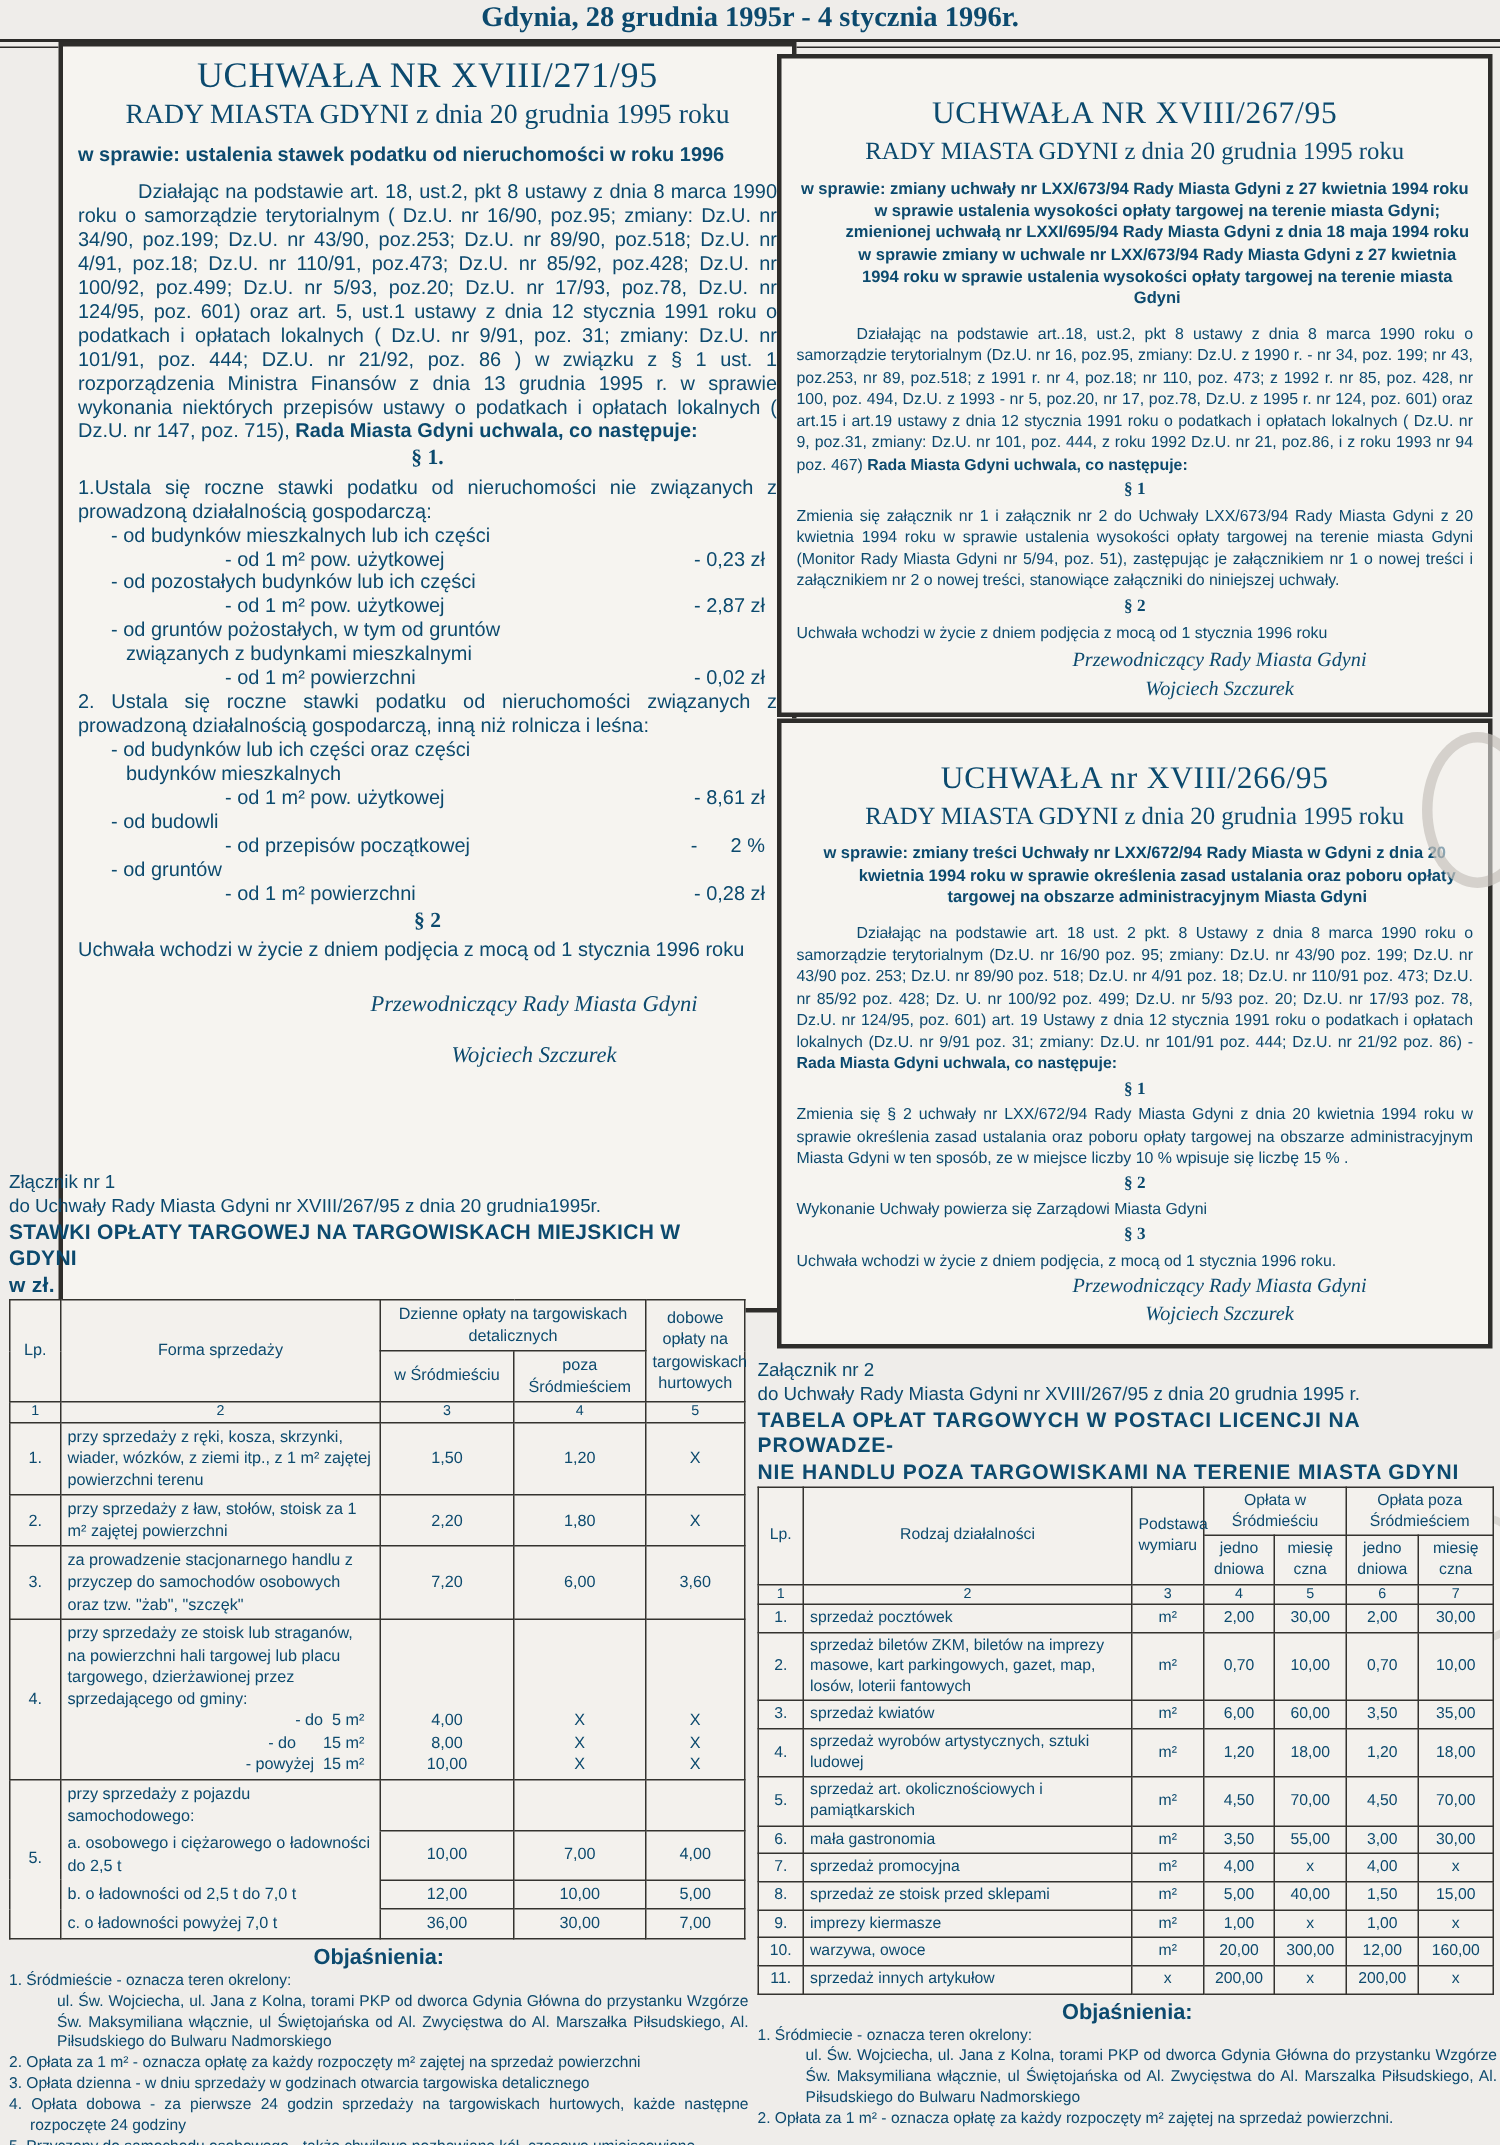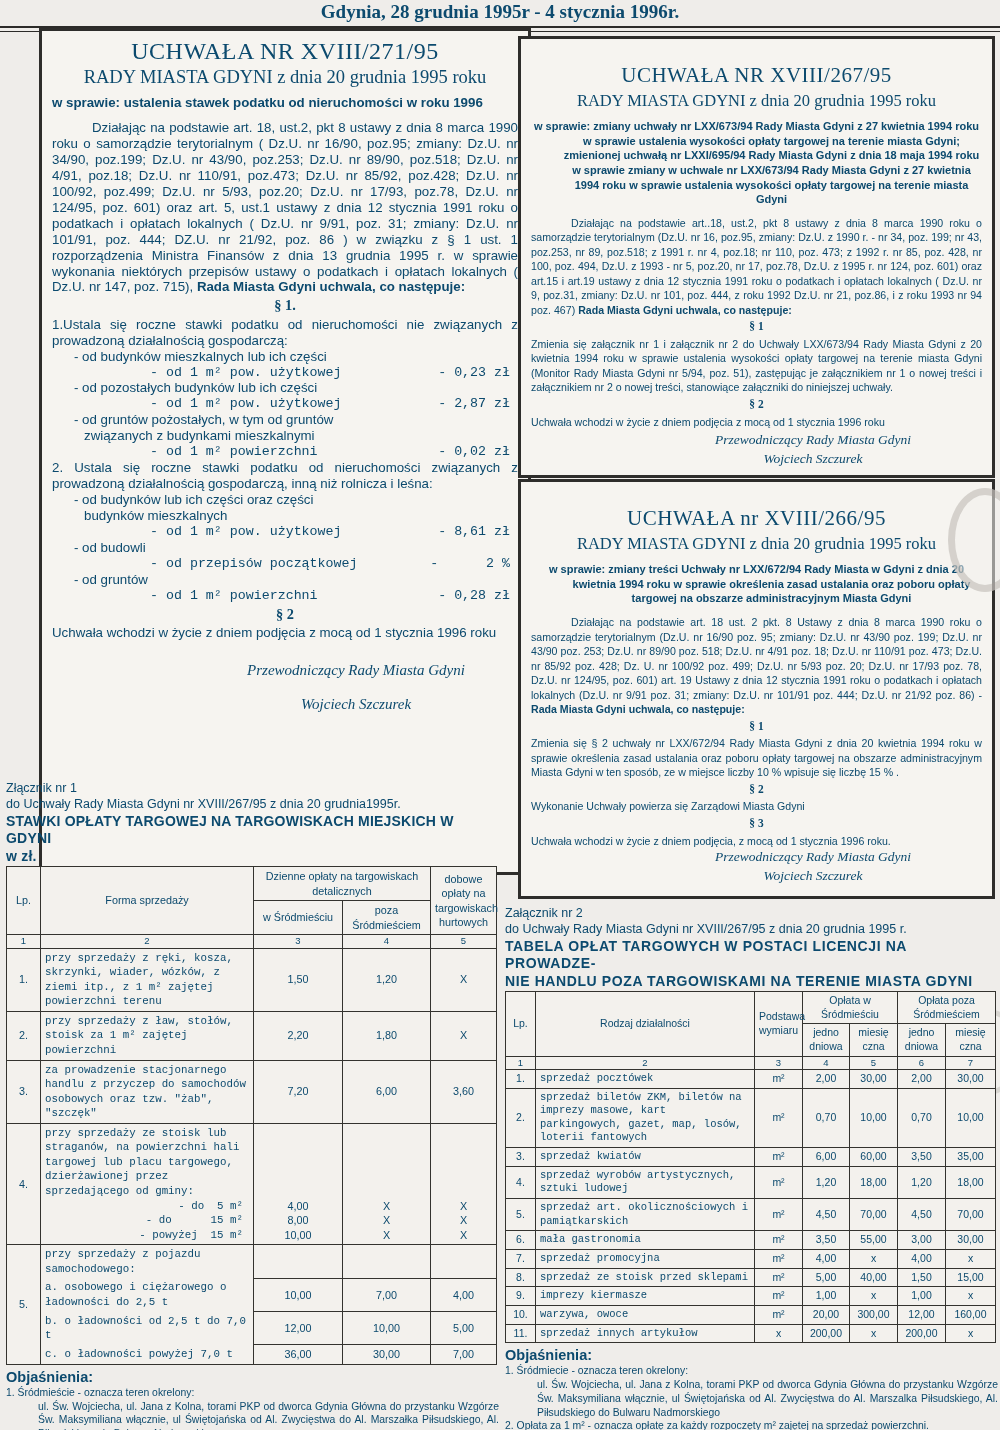--- a/index.html
+++ b/index.html
@@ -32,21 +32,21 @@
   #box271 .res-title2 { font-size:18.5px; }
   #box267 .res-title2, #box266 .res-title2 { font-size:16.5px; }
   .subject { font-weight:bold; margin:4px 0 9px; }
   .subject.hang { padding-left:30px; text-indent:-30px; font-size:1.04em; line-height:1.32;text-align:center; }
   .preamble { text-align:justify; text-indent:40px; }
   .bold { font-weight:bold; }
   .sect { text-align:center; font-weight:bold; font-family:"Liberation Serif", serif; margin:2px 0; font-size:1.08em; }
   .just { text-align:justify; }
   .rate-label  { padding-left:22px; }
   .rate-label2 { padding-left:32px; }
-  .rate-line { display:flex; justify-content:space-between; padding-left:98px; padding-right:8px;font-family:Liberation Mono, monospace; }
+  .rate-line { display:flex; justify-content:space-between; padding-left:98px; padding-right:8px; }
   .pre { white-space:pre-wrap; }
   .sig { font-family:"Liberation Serif", serif; font-style:italic; text-align:center; }
   #box271 .sig { width:300px; margin-left:auto; margin-right:12px; font-size:15px; }
   #box271 .sig-role { margin-top:20px; }
   #box271 .sig-name { margin-top:16px; }
   #box267 .sig, #box266 .sig { width:330px; margin-left:auto; margin-right:4px; font-size:13.5px; }
   #box267 .sig-role { margin-top:2px; }
   
   .attach { position:absolute; box-sizing:border-box; }
   #att1 { left:6px;  top:780px; width:493px; }
@@ -55,28 +55,28 @@
   .att-title { font-weight:bold; font-size:14px; line-height:1.25; letter-spacing:.2px; }
   #att2 .att-title { letter-spacing:.6px; }
   
   table { border-collapse:collapse; table-layout:fixed; background:#f3f1ed; }
   th, td { border:1px solid #34332f; padding:2px 4px; vertical-align:middle; }
   th { font-weight:normal; text-align:center; }
   td.num, td.val { text-align:center; }
   .t1 { width:490px; margin-top:1px; font-size:10.8px; line-height:1.35; }
   .t2 { width:490px; margin-top:1px; font-size:10.5px; line-height:1.3; }
   tr.numrow th { font-size:9.5px; padding:0 2px; line-height:1.3; }
-  td.d { text-align:left;font-family:Liberation Mono, monospace; }
+  td.d { text-align:left; }
   td.nbb { border-bottom:none; }
   td.nbt { border-top:none; }
   .sub-right { text-align:right; padding-right:6px; }
   td.vbot { vertical-align:bottom; }
   
   .obj { margin-top:4px; }
-  .obj-title { font-weight:bold; font-size:14.5px; margin:2px 0 1px; }
+  .obj-title { font-weight:bold; font-size:14.5px; margin:2px 0 1px;text-align:center; }
   .obj-item { font-size:10.4px; line-height:1.33; padding-left:14px; text-indent:-14px; text-align:justify; }
   .obj-sub  { font-size:10.4px; line-height:1.33; padding-left:32px; text-align:justify; }
   
   .artifact1 {
     position:absolute; left:948px; top:488px; width:60px; height:90px;
     border:7px solid rgba(160,156,148,.38); border-radius:50%;
     background:rgba(243,241,237,.55);
   }
   .artifact2 {
     position:absolute; left:942px; top:1008px; width:72px; height:78px;

